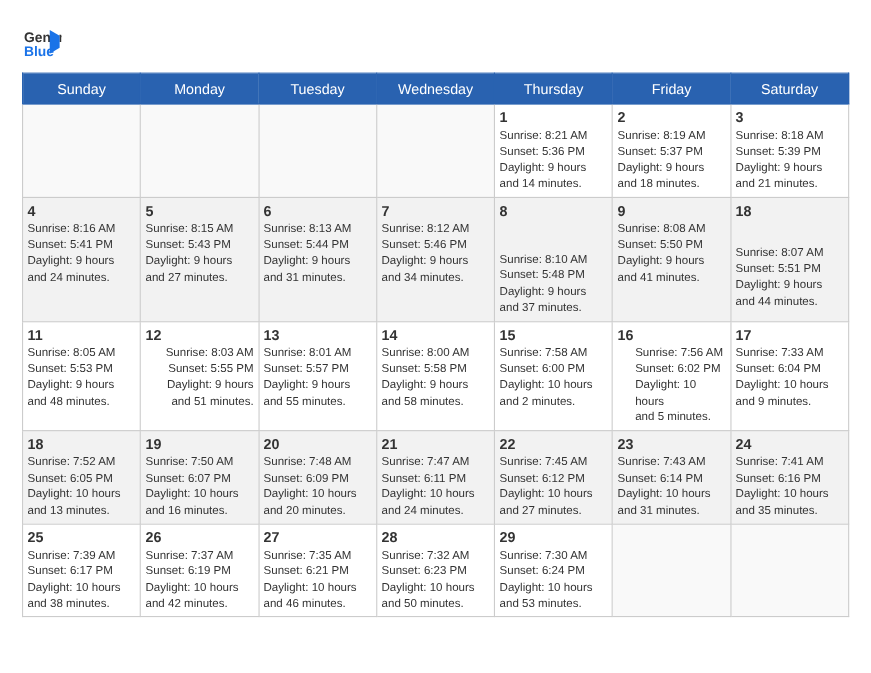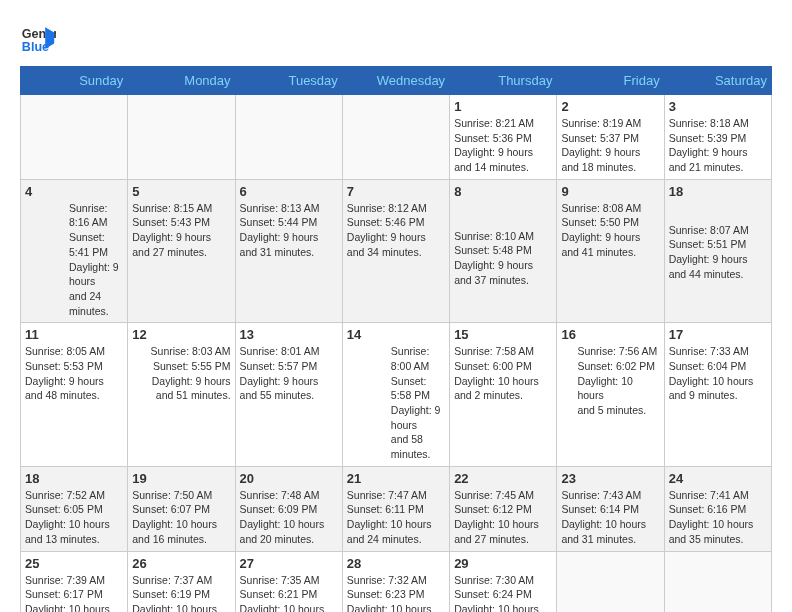--- a/index.html
+++ b/index.html
@@ -37,23 +37,23 @@
       font-size: 14px;
       color: #555;
     }
     .calendar {
       width: 100%;
       border-collapse: collapse;
       font-size: 11px;
     }
     .calendar th {
       background: #2962b0;
-      color: #7dd3fc;
+      color: #ffffff;
       padding: 6px 4px;
-      text-align: right;
+      text-align: center;
       font-size: 13px;
       font-weight: normal;
       border: 1px solid #2962b0;
     }
     .calendar td {
       border: 1px solid #ccc;
       vertical-align: top;
       padding: 4px;
       width: 107px;
       min-height: 80px;
@@ -134,21 +134,21 @@
           <div class="day-number">3</div>
           <div class="day-info" style="white-space: pre-line;">Sunrise: 8:18 AM
 Sunset: 5:39 PM
 Daylight: 9 hours
 and 21 minutes.</div>
         </td>
       </tr>
       <tr class="row-shaded">
         <td>
           <div class="day-number">4</div>
-          <div class="day-info" style="white-space: pre-line; margin-left: 44px;">Sunrise: 8:16 AM
+          <div class="day-info" style="white-space: pre-line;">Sunrise: 8:16 AM
 Sunset: 5:41 PM
 Daylight: 9 hours
 and 24 minutes.</div>
         </td>
         <td>
           <div class="day-number">5</div>
           <div class="day-info" style="white-space: pre-line;">Sunrise: 8:15 AM
 Sunset: 5:43 PM
 Daylight: 9 hours
 and 27 minutes.</div>
@@ -206,21 +206,21 @@
         </td>
         <td>
           <div class="day-number">13</div>
           <div class="day-info" style="white-space: pre-line;">Sunrise: 8:01 AM
 Sunset: 5:57 PM
 Daylight: 9 hours
 and 55 minutes.</div>
         </td>
         <td>
           <div class="day-number">14</div>
-          <div class="day-info" style="white-space: pre-line; margin-left: 44px;">Sunrise: 8:00 AM
+          <div class="day-info" style="white-space: pre-line;">Sunrise: 8:00 AM
 Sunset: 5:58 PM
 Daylight: 9 hours
 and 58 minutes.</div>
         </td>
         <td>
           <div class="day-number">15</div>
           <div class="day-info" style="white-space: pre-line;">Sunrise: 7:58 AM
 Sunset: 6:00 PM
 Daylight: 10 hours
 and 2 minutes.</div>

